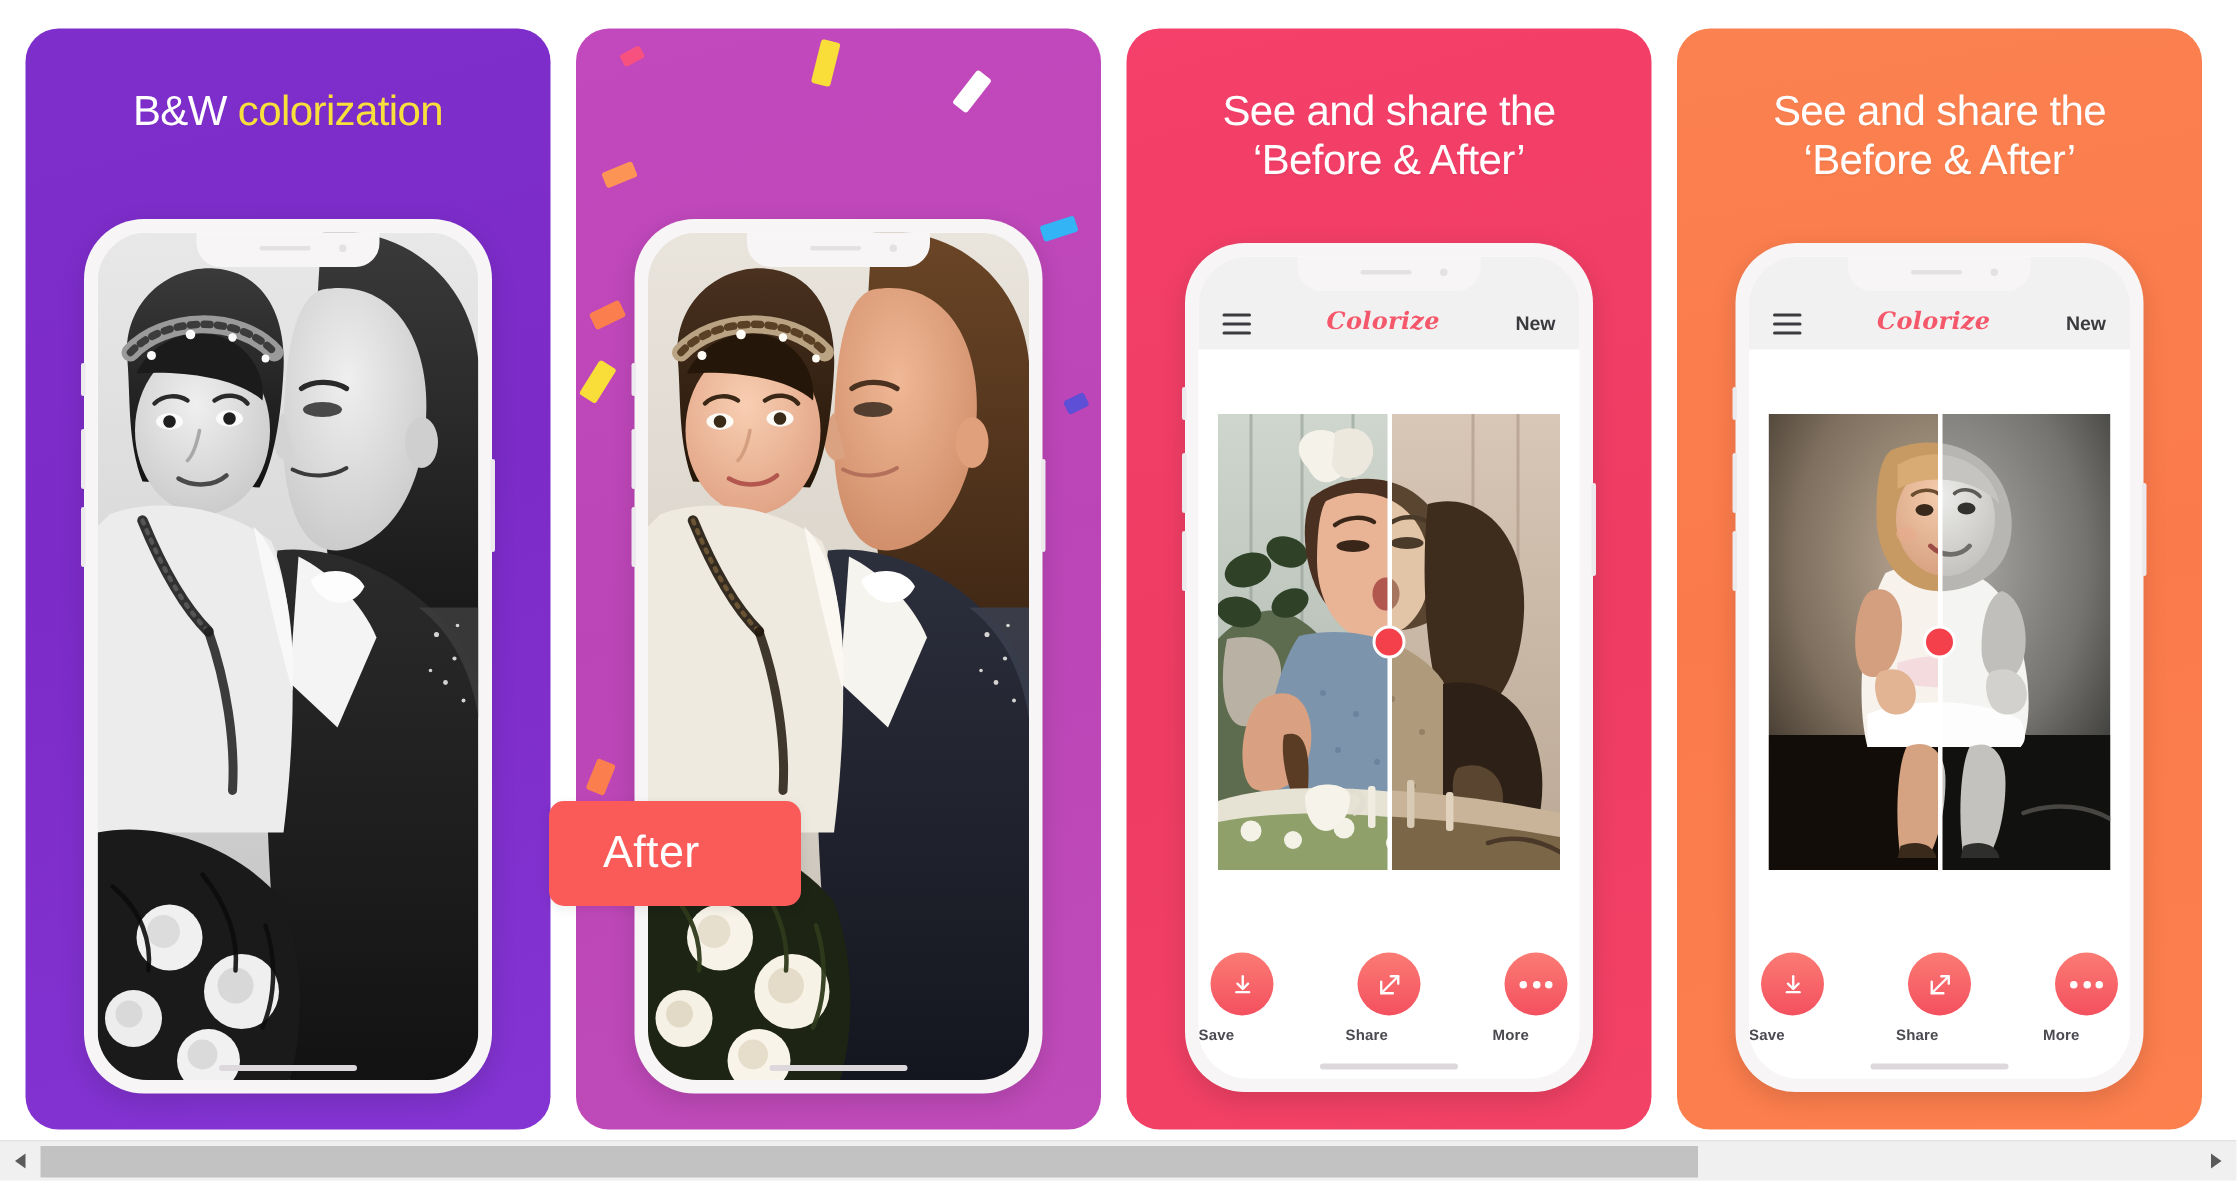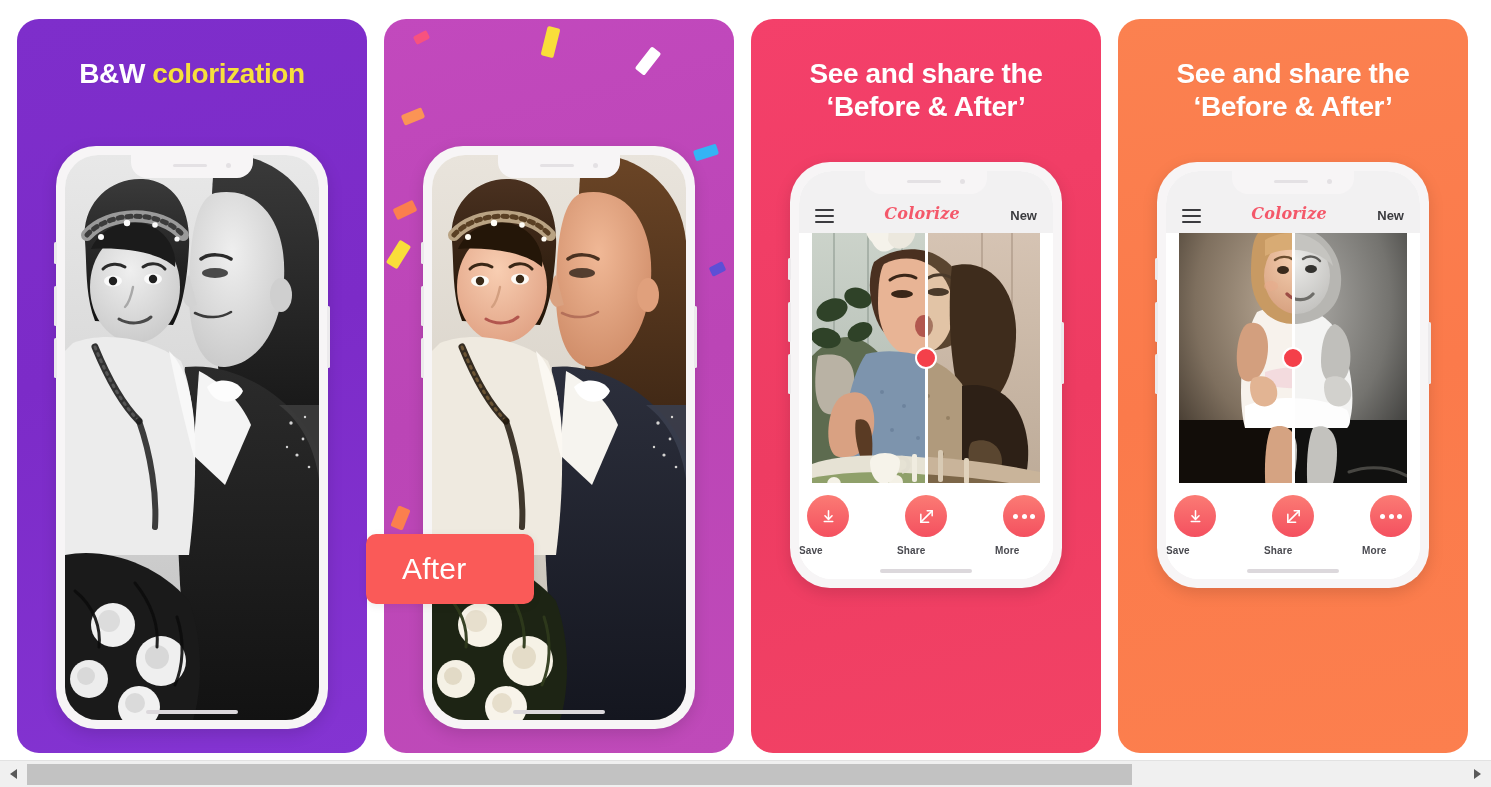--- a/index.html
+++ b/index.html
@@ -57,21 +57,21 @@
   .p4 .panel-bg { background: linear-gradient(170deg,#fb8150 0%, #fb7a4b 50%, #fc7f4e 100%); }
 
   
   .headline {
     position: absolute;
     left: 0; right: 0;
     top: 38px;
     text-align: center;
     color: #ffffff;
     font-size: 28px;
-    font-weight: bold;
+    font-weight: normal;
     line-height: 1.18;
     letter-spacing: -0.4px;
     padding: 0 14px;
     z-index: 6;
     text-shadow: 0 1px 1px rgba(0,0,0,.05);
   }
   .headline .hl-accent { color: #f7e03c; }
   .headline .l2 { display: block; }
 
   
@@ -92,21 +92,21 @@
     background: #f7f5f6;
     box-shadow: 0 5px 16px rgba(0,0,0,.13);
     z-index: 4;
   }
   .phone.tall {
     top: 127px;
     height: 583px;
   }
   .phone.app {
     top: 143px;
-    height: 426px;
+    height: 566px;
   }
 
   .phone-inner {
     position: absolute;
     left: 9px; top: 9px; right: 9px; bottom: 9px;
     border-radius: 33px;
     overflow: hidden;
     background: #ffffff;
   }
 

